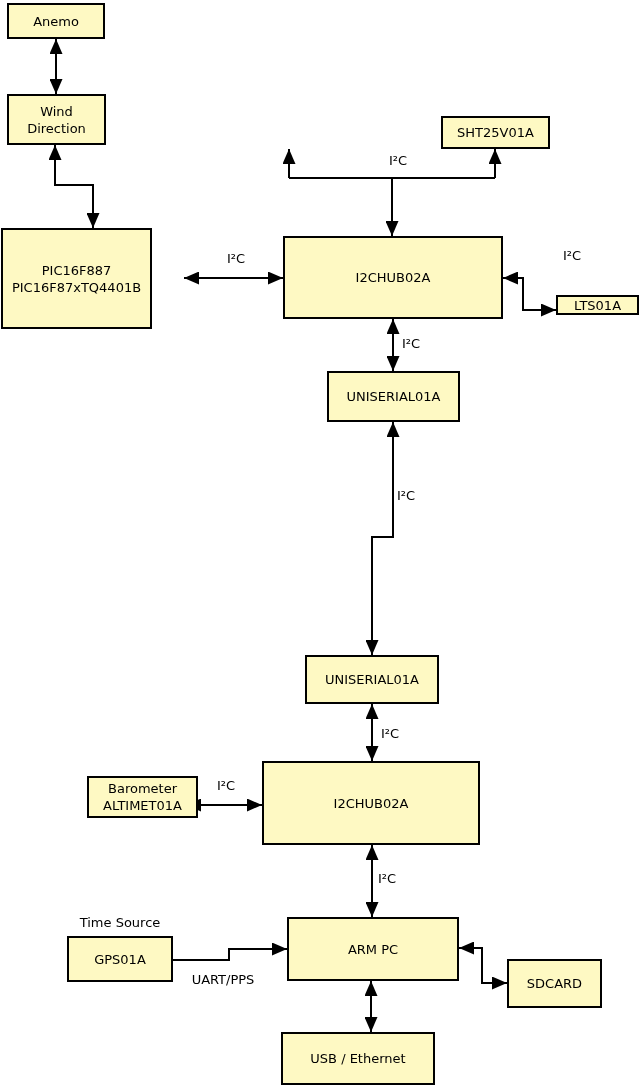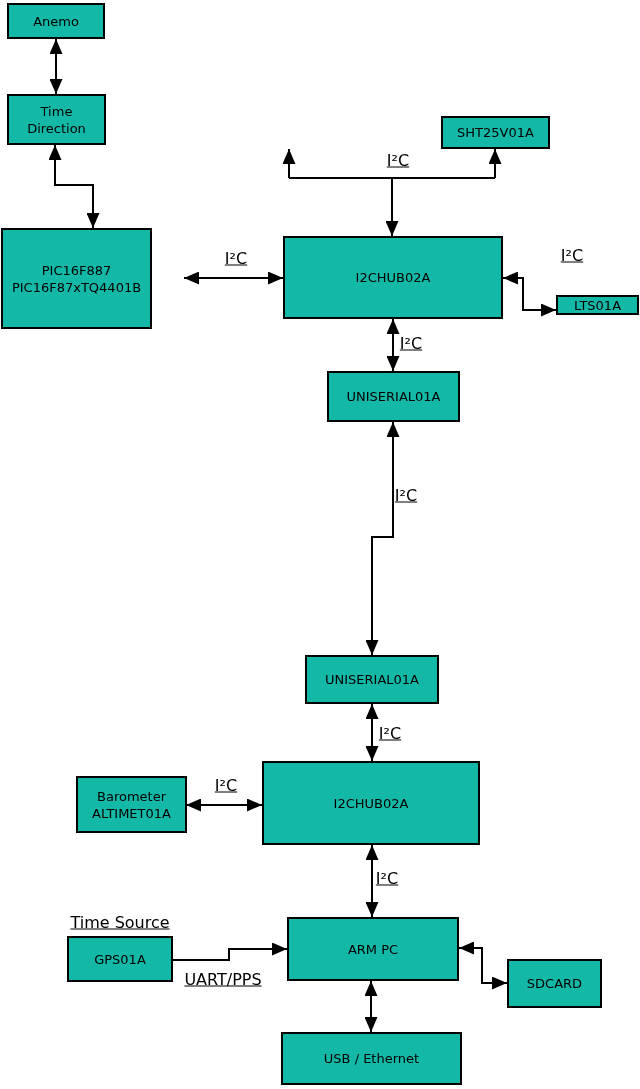--- a/index.html
+++ b/index.html
@@ -3,27 +3,27 @@
 <meta charset="utf-8">
 <style>
   * { margin:0; padding:0; box-sizing:border-box; }
   html,body { background:#ffffff; }
   .canvas {
     position:relative; width:640px; height:1089px; background:#ffffff;
     font-family:"DejaVu Sans", sans-serif; color:#000000; overflow:hidden;
   }
   svg.wires { position:absolute; left:0; top:0; z-index:0; }
   .node {
-    position:absolute; z-index:1; border:2px solid #000000; background:#14b8a6;
+    position:absolute; z-index:1; border:2px solid #000000; background:#fef9c3;
     display:flex; flex-direction:column; align-items:center; justify-content:center;
     font-size:13px; line-height:17px; text-align:right; white-space:nowrap;
   }
   .edge-label {
-    position:absolute; z-index:1; font-size:16px; line-height:15px;
-    transform:translate(-50%,-50%); white-space:nowrap;text-decoration:underline;
+    position:absolute; z-index:1; font-size:13px; line-height:15px;
+    transform:translate(-50%,-50%); white-space:nowrap;
   }
 </style>
 </head>
 <body>
 
 <div class="canvas">
 
   <svg class="wires" width="640" height="1089" viewBox="0 0 640 1089">
     <defs>
       <marker id="ah" markerUnits="userSpaceOnUse" markerWidth="15" markerHeight="13" refX="15" refY="6.5" orient="auto-start-reverse">
@@ -49,21 +49,21 @@
     <path d="M 173,960 L 229,960 L 229,949 L 287,949" stroke="#000" stroke-width="2" fill="none" marker-end="url(#ah)"></path>
     <path d="M 459,948 L 482,948 L 482,983 L 507,983" stroke="#000" stroke-width="2" fill="none" marker-start="url(#ah)" marker-end="url(#ah)"></path>
     <path d="M 371,981 L 371,1032" stroke="#000" stroke-width="2" fill="none" marker-start="url(#ah)" marker-end="url(#ah)"></path>
   </svg>
 
   <div class="node" style="left:7px;top:3px;width:98px;height:36px">
     <span>Anemo</span>
   </div>
 
   <div class="node" style="left:7px;top:94px;width:99px;height:51px">
-    <span>Time</span>
+    <span>Wind</span>
     <span>Direction</span>
   </div>
 
   <div class="node" style="left:1px;top:228px;width:151px;height:101px">
     <span>PIC16F887</span>
     <span>PIC16F87xTQ4401B</span>
   </div>
 
 
   <div class="node" style="left:441px;top:116px;width:109px;height:33px">
@@ -83,38 +83,38 @@
   </div>
 
   <div class="node" style="left:305px;top:655px;width:134px;height:49px">
     <span>UNISERIAL01A</span>
   </div>
 
   <div class="node" style="left:262px;top:761px;width:218px;height:84px">
     <span>I2CHUB02A</span>
   </div>
 
-  <div class="node" style="left:76px;top:776px;width:111px;height:57px">
+  <div class="node" style="left:87px;top:776px;width:111px;height:42px">
     <span>Barometer</span>
     <span>ALTIMET01A</span>
   </div>
 
   <div class="node" style="left:67px;top:936px;width:106px;height:46px">
     <span>GPS01A</span>
   </div>
 
   <div class="node" style="left:287px;top:917px;width:172px;height:64px">
     <span>ARM PC</span>
   </div>
 
   <div class="node" style="left:507px;top:959px;width:95px;height:49px">
     <span>SDCARD</span>
   </div>
 
-  <div class="node" style="left:281px;top:1032px;width:181px;height:53px">
+  <div class="node" style="left:281px;top:1032px;width:154px;height:53px">
     <span>USB / Ethernet</span>
   </div>
 
   <span class="edge-label" style="left:236px;top:258px">I²C</span>
   <span class="edge-label" style="left:398px;top:160px">I²C</span>
   <span class="edge-label" style="left:572px;top:255px">I²C</span>
   <span class="edge-label" style="left:411px;top:343px">I²C</span>
   <span class="edge-label" style="left:406px;top:495px">I²C</span>
   <span class="edge-label" style="left:390px;top:733px">I²C</span>
   <span class="edge-label" style="left:226px;top:785px">I²C</span>

